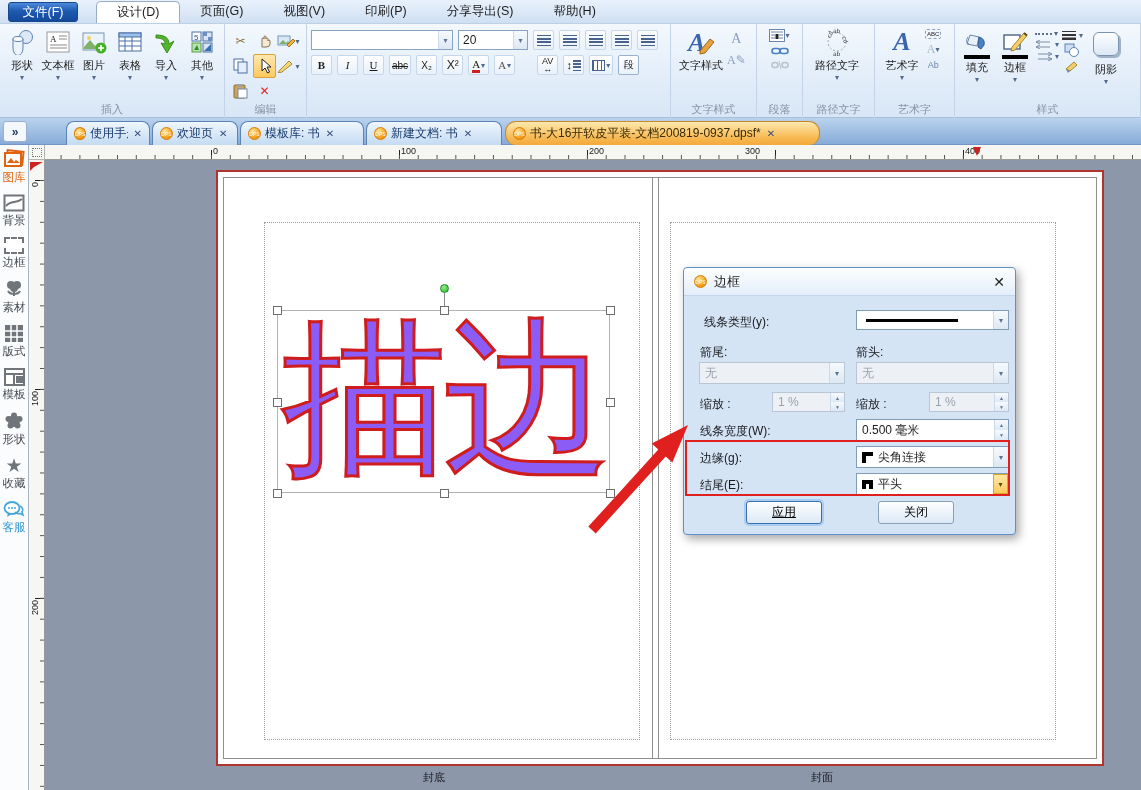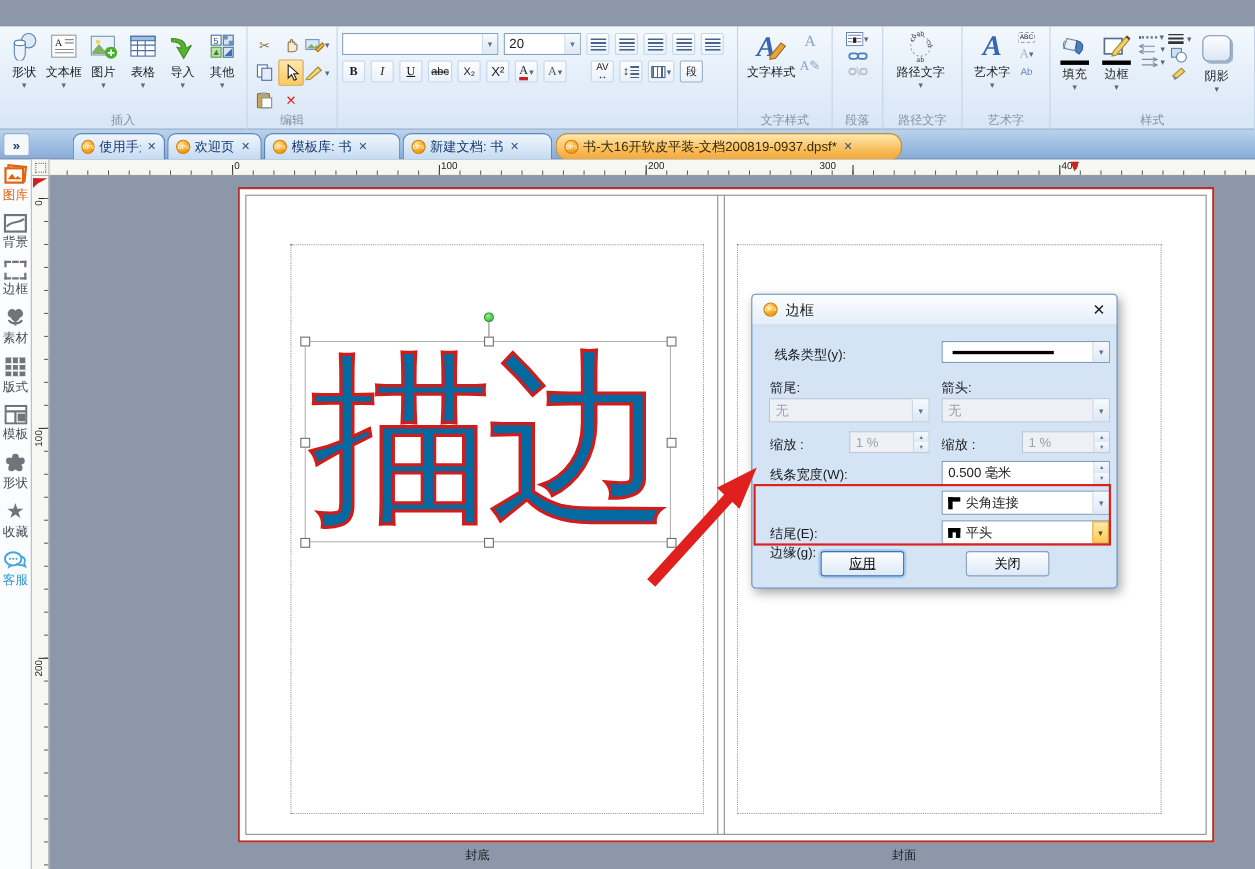--- a/index.html
+++ b/index.html
@@ -117,21 +117,21 @@
   .spread { position:absolute; left:216px; top:170px; width:888px; height:596px;
     border:2px solid #b0352c; background:#fff; }
   .page-edge { position:absolute; left:5px; top:5px; width:874px; height:582px;
     border:1px solid #8f8f8f; }
   .spine { position:absolute; top:5px; height:582px; width:1px; background:#8f8f8f; }
   .mguide { position:absolute; border:1px dotted #9a9a9a; }
   .selbox { position:absolute; left:59px; top:138px; width:333px; height:183px;
     border:1px solid #b3b3b3; }
   .stroke-text { position:absolute; inset:-6px 0 0 0; display:flex; align-items:center;
     justify-content:center; font-family:"DejaVu Serif","Liberation Serif",serif;
-    font-size:168px; line-height:183px; color:#0369a1;
+    font-size:168px; line-height:183px; color:#8b5cf6;
     -webkit-text-stroke:3px #cf1c1c; letter-spacing:-6px; white-space:nowrap; }
   .handle { position:absolute; width:9px; height:9px; background:#fff; border:1px solid #6e6e6e; }
   .rot-stem { position:absolute; left:166px; top:-18px; width:1px; height:18px; background:#8a8a8a; }
   .rot-handle { position:absolute; left:162px; top:-27px; width:9px; height:9px; border-radius:50%;
     background:radial-gradient(circle at 35% 30%,#8ef08a,#2db52d); border:1px solid #1d8a1d; }
   .plabel { position:absolute; font-size:11px; color:#16181c; }
 
   
   .dialog { position:absolute; left:683px; top:267px; width:333px; height:268px;
     background:#d5e4f5; border:1px solid #6090c8; border-radius:4px;
@@ -164,20 +164,43 @@
   
   .anno-rect { position:absolute; left:685px; top:440px; width:325px; height:56px;
     border:2px solid #e01f1f; z-index:11; }
   .anno-arrow { position:absolute; left:580px; top:415px; z-index:11; }
 </style>
 </head>
 <body>
 
 <div class="app">
 
+  <div class="menubar">
+    <div class="file-btn">
+        <span>文件(F)</span>
+      </div>
+    <div class="menu-item active">
+        <span>设计(D)</span>
+      </div>
+    <div class="menu-item">
+        <span>页面(G)</span>
+      </div>
+    <div class="menu-item">
+        <span>视图(V)</span>
+      </div>
+    <div class="menu-item">
+        <span>印刷(P)</span>
+      </div>
+    <div class="menu-item">
+        <span>分享导出(S)</span>
+      </div>
+    <div class="menu-item">
+        <span>帮助(H)</span>
+      </div>
+  </div>
 
   <div class="ribbon">
 
     <div class="rg">
       <div class="insert-grid">
         <div class="bb">
           <span class="ico">
             <svg width="26" height="26" viewBox="0 0 26 26">
                 <circle cx="17" cy="8" r="6.5" fill="#dce9f8" stroke="#5b83b5"></circle>
                 <path d="M4 10h10v9a2 3 0 01-10 0z" fill="#eef4fb" stroke="#5b83b5"></path>
@@ -707,21 +730,21 @@
 
     <span class="dlabel" style="left:16px;top:155px;">线条宽度(W):</span>
     <div class="dcombo" style="left:172px;top:151px;width:153px;height:22px;">
       <span>0.500 毫米</span>
       <span class="spinner">
           <span>▲</span>
           <span>▼</span>
         </span>
     </div>
 
-    <span class="dlabel" style="left:16px;top:182px;margin-top:44px;">边缘(g):</span>
+    <span class="dlabel" style="left:16px;top:182px;">边缘(g):</span>
     <div class="dcombo" style="left:172px;top:178px;width:153px;height:22px;">
       <span class="corner-ic"></span>
       <span>尖角连接</span>
       <span class="carr">▾</span>
     </div>
 
     <span class="dlabel" style="left:16px;top:209px;">结尾(E):</span>
     <div class="dcombo" style="left:172px;top:205px;width:153px;height:22px;">
       <span class="cap-ic"></span>
       <span>平头</span>

